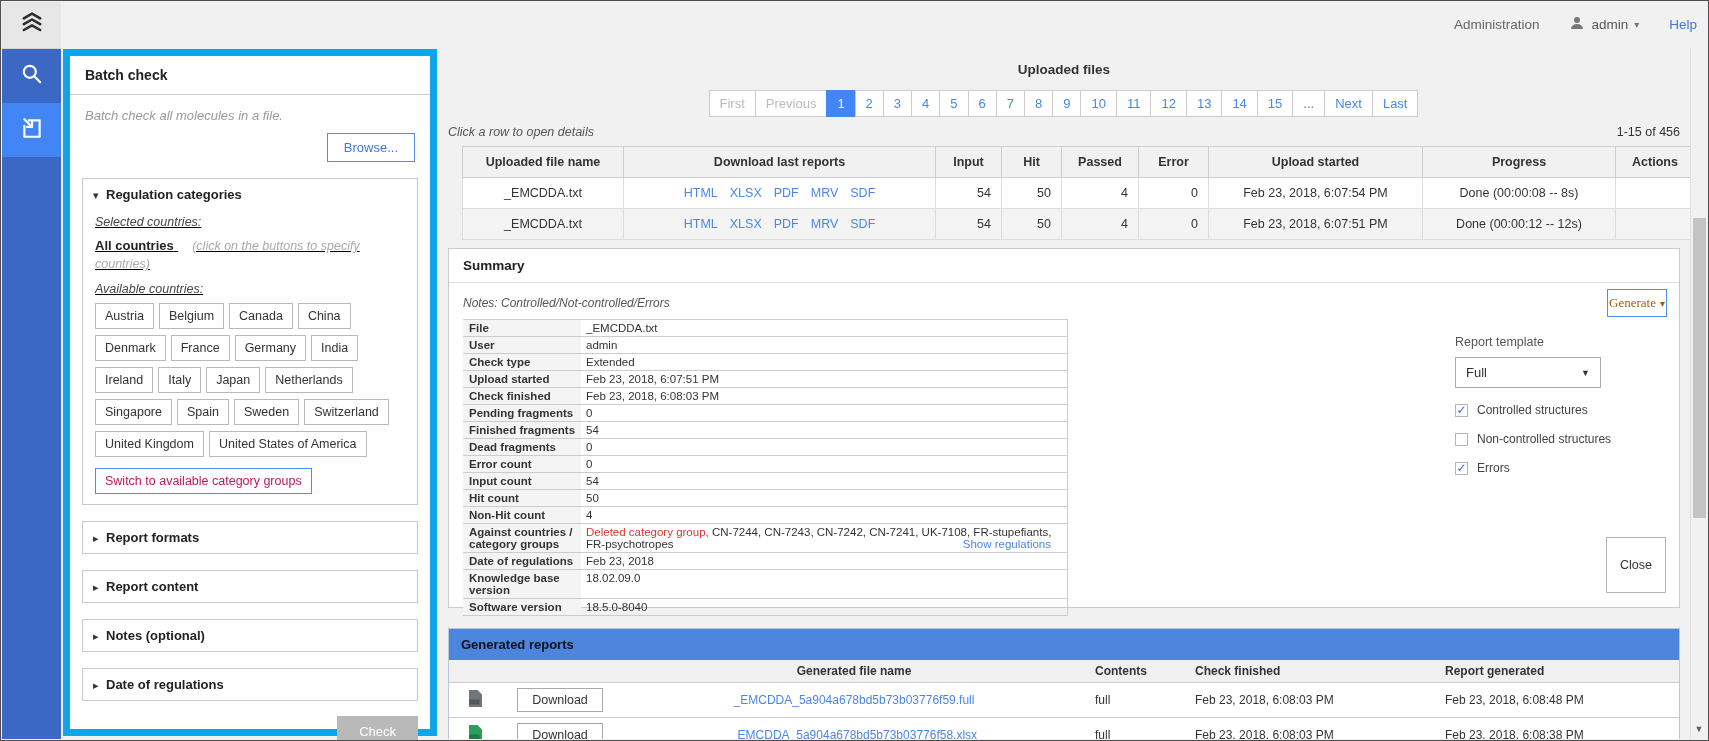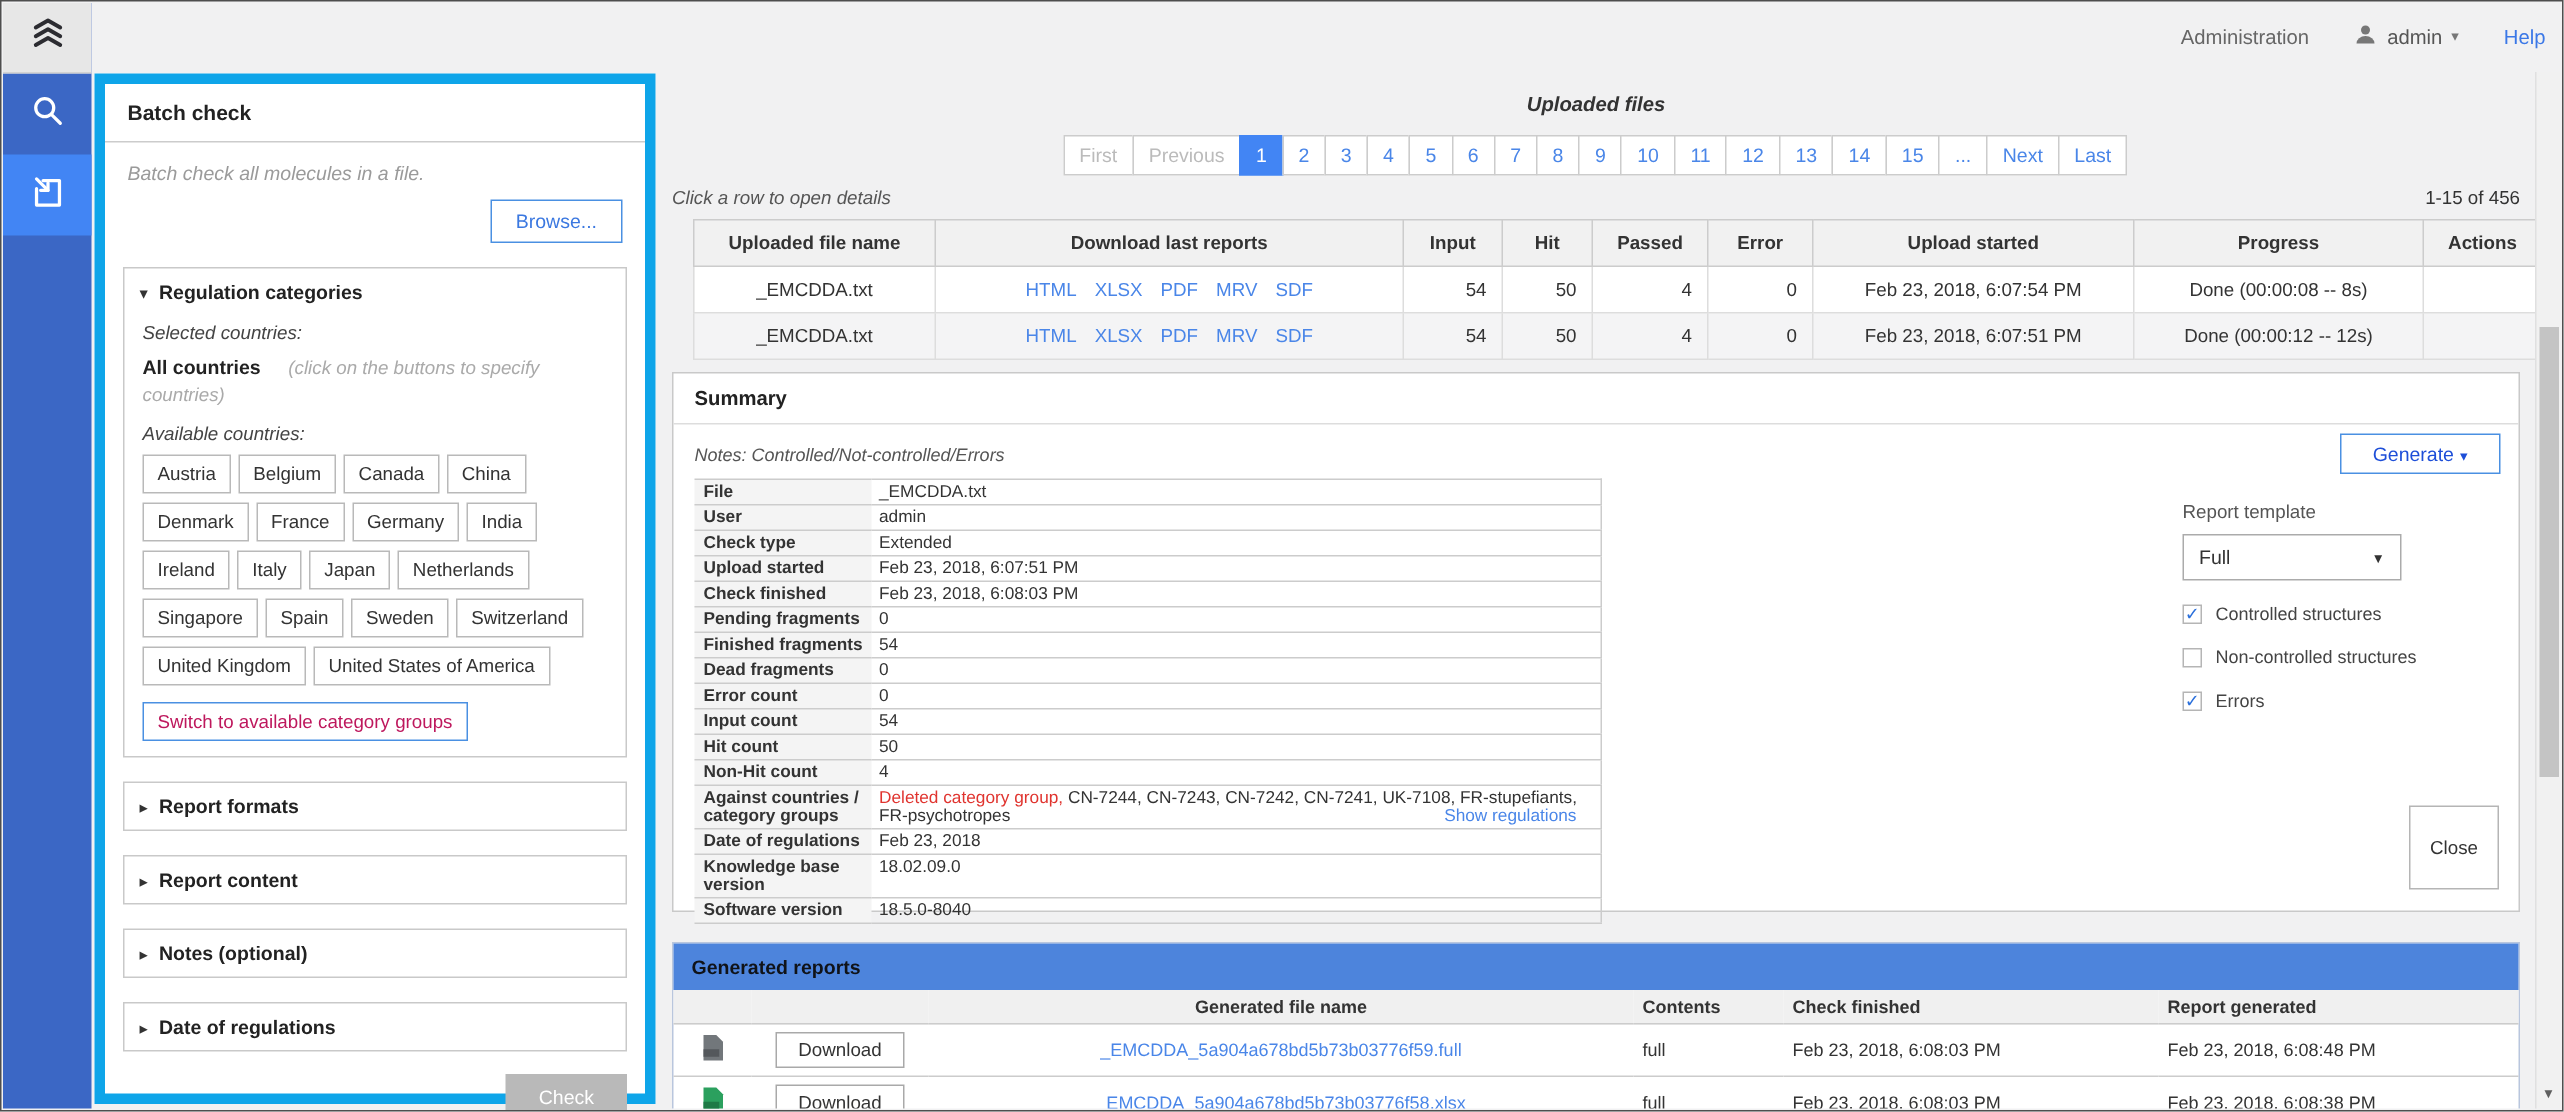--- a/index.html
+++ b/index.html
@@ -15,40 +15,40 @@
 
   
   .batch-panel { position:absolute; left:62px; top:48px; width:374px; height:687px; background:#fff; border:7px solid #0ea5e9; }
   .bp-title { padding:11px 15px; font-size:14px; font-weight:bold; color:#222; border-bottom:1px solid #ccc; }
   .bp-desc { margin:13px 15px 4px; font-style:italic; color:#9a9a9a; font-size:13px; }
   .bp-browse-row { text-align:right; padding:6px 15px 0; }
   .btn-blue-outline { font-size:13px; color:#3b78e0; border:1px solid #4a90e2; background:#fff; padding:6px 16px; cursor:pointer; font-family:inherit; }
   .accordion { margin:16px 12px 0; border:1px solid #c9c9c9; background:#fff; }
   .acc-header { padding:8px 10px; font-weight:bold; font-size:13px; color:#222; cursor:pointer; }
   .acc-header .caret { display:inline-block; width:13px; color:#333; font-size:11px; }
-  .acc-body { padding:0 12px 10px; }
+  .acc-body { padding:0 12px 10px;text-decoration:underline; }
   .lbl-italic { font-style:italic; color:#444; font-size:12.5px; margin:5px 0 7px; }
   .sel-row { margin:2px 0 10px; }
   .sel-strong { font-weight:bold; color:#222; font-size:13px; }
   .sel-hint { font-style:italic; color:#aaa; font-size:12.5px; margin-left:14px; }
   .country-btn { border:1px solid #b9b9b9; background:#fff; padding:5px 9px; margin:0 5px 6px 0; font-size:12.5px; color:#333; cursor:pointer; font-family:inherit; }
   .switch-btn { margin-top:5px; border:1px solid #4a90e2; color:#be185d; background:#fff; padding:5px 9px; font-size:12.5px; cursor:pointer; font-family:inherit; }
   .check-row { text-align:right; margin:15px 12px; }
   .check-btn { background:#b9b9b9; color:#fff; border:none; padding:8px 22px; font-size:13px; font-family:inherit; }
 
   
   .topbar { position:absolute; top:0; left:437px; right:1px; height:47px; display:flex; align-items:center; justify-content:flex-end; gap:30px; padding-right:10px; font-size:13.5px; color:#666; }
   .topbar .admin-link { cursor:pointer; }
   .user-chip { display:flex; align-items:center; gap:6px; color:#555; cursor:pointer; }
   .user-caret { color:#777; font-size:10px; }
   .help-link { color:#3b78e7; cursor:pointer; text-decoration:none; }
 
   
   .content { position:absolute; left:437px; top:47px; right:18px; bottom:1px; overflow:hidden; }
-  .uploads-title { text-align:center; font-size:13.5px; font-weight:bold; color:#333; margin-top:14px;font-style:italic; }
+  .uploads-title { text-align:center; font-size:13.5px; font-weight:bold; color:#333; margin-top:14px; }
   .pagination { margin-top:13px; display:flex; justify-content:center; }
   .pg-btn { height:27px; line-height:25px; padding:0 10px; background:#fff; border:1px solid #ccc; margin-left:-1px; font-size:13px; color:#4a86e8; cursor:pointer; }
   .pg-btn.muted { color:#bbb; cursor:default; }
   .pg-btn.active { background:#4285f4; color:#fff; border-color:#4285f4; }
   .table-meta { margin:8px 10px 0; width:1232px; display:flex; justify-content:space-between; align-items:flex-end; }
   .hint { font-style:italic; color:#555; font-size:12.5px; }
   .range { color:#333; font-size:12.5px; }
 
   table.uploads { margin:7px 0 0 24px; width:1232px; border-collapse:collapse; font-size:12.5px; table-layout:fixed; }
   table.uploads th { background:#f1f1f1; border:1px solid #ccc; padding:8px 6px; color:#333; font-weight:bold; }
@@ -62,21 +62,21 @@
   .sp-header { padding:9px 14px; font-size:13.5px; font-weight:bold; color:#222; border-bottom:1px solid #ddd; }
   .sp-notes { margin:13px 14px 9px; font-size:12px; font-style:italic; color:#555; }
   table.kv { margin-left:14px; width:605px; border-collapse:collapse; font-size:11.5px; border-top:1px solid #ccc; border-right:1px solid #ccc; }
   table.kv td { border-bottom:1px solid #ccc; padding:2px 5px; color:#333; vertical-align:top; }
   table.kv td.k { width:118px; background:#f4f4f4; font-weight:bold; padding-left:6px; }
   .against-cell { position:relative; }
   .red-text { color:#e0342f; }
   .show-reg { position:absolute; right:16px; bottom:2px; color:#4a86e8; cursor:pointer; text-decoration:none; }
 
   .sp-controls { position:absolute; top:40px; right:12px; width:212px; }
-  .generate-btn { display:block; margin-left:auto; border:1px solid #4a90e2; color:#1d4ed8; background:#fff; padding:5px 21px; font-size:13px; cursor:pointer; font-family:Liberation Sans, sans-serif; }
+  .generate-btn { display:block; margin-left:auto; border:1px solid #4a90e2; color:#a16207; background:#fff; padding:5px 1px; font-size:13px; cursor:pointer; font-family:Liberation Serif, serif; }
   .generate-btn .caret { font-size:10px; margin-left:4px; }
   .rt-label { margin-top:18px; font-size:12.5px; color:#555; }
   .select-box { margin-top:8px; width:146px; border:1px solid #ababab; background:#fff; padding:7px 10px; font-size:13px; color:#333; display:flex; justify-content:space-between; align-items:center; cursor:pointer; }
   .select-box .caret { font-size:9px; color:#333; }
   .cb-row { margin-top:15px; display:flex; align-items:center; gap:9px; cursor:pointer; }
   .cb-box { width:13px; height:13px; border:1px solid #b5b5b5; background:#fff; font-size:12px; line-height:11px; color:#2a6fdb; text-align:center; }
   .cb-label { font-size:12px; color:#444; }
   .close-btn { position:absolute; right:13px; bottom:14px; border:1px solid #b5b5b5; background:#fff; color:#333; padding:20px 13px; font-size:12.5px; cursor:pointer; font-family:inherit; }
 
   

